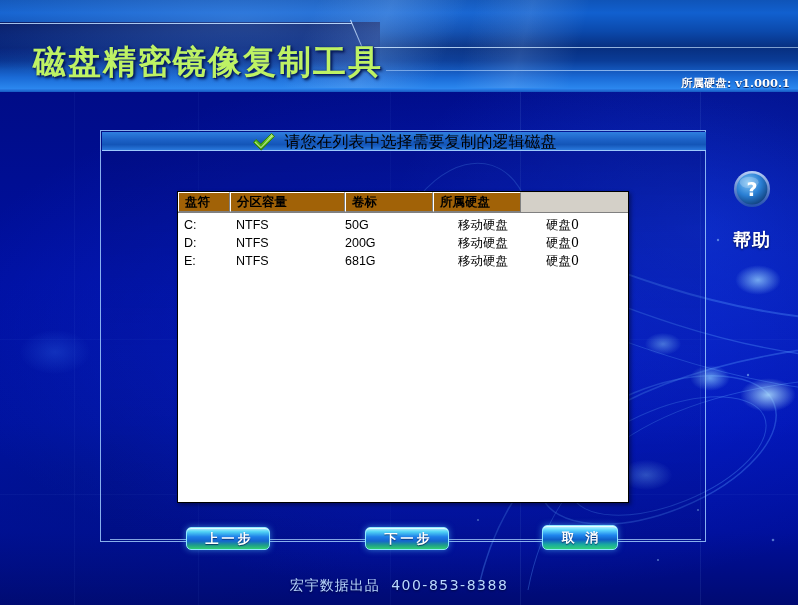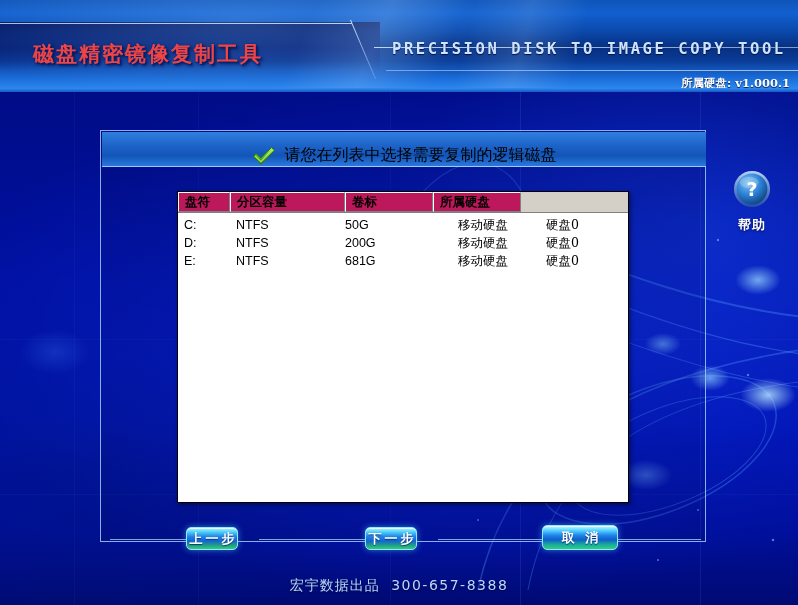--- a/index.html
+++ b/index.html
@@ -143,23 +143,23 @@
   .header-rule-bottom {
     position: absolute;
     left: 386px; top: 70px; width: 412px; height: 1px;
     background: linear-gradient(90deg, rgba(180,215,255,0.55), rgba(180,215,255,0.85));
   }
   .title-cn {
     position: absolute;
     left: 33px; top: 40px;
     font-family: Liberation Sans, sans-serif;
     font-weight: bold;
-    font-size: 21px;
+    font-size: 33px;
     letter-spacing: 2px;
-    color: #ef4444;
+    color: #bef264;
     text-shadow:
       0 0 2px rgba(10,40,120,0.95),
       1px 1px 0 rgba(8,30,100,0.9),
       2px 2px 3px rgba(0,10,60,0.85);
     white-space: nowrap;
   }
   .title-en {
     position: absolute;
     left: 392px; top: 40px;
     font-family: "DejaVu Sans Mono", "Liberation Mono", monospace;
@@ -192,26 +192,26 @@
     left: 100px; top: 130px;
     width: 606px; height: 412px;
     border: 1px solid rgba(160,205,255,0.85);
     box-sizing: border-box;
     background:
       linear-gradient(180deg, rgba(0,8,100,0.26) 0%, rgba(0,10,130,0.14) 55%, rgba(0,8,100,0.22) 100%);
   }
   .dialog-header {
     position: absolute;
     left: 1px; top: 1px;
-    width: 604px; height: 35px;
+    width: 604px; height: 19px;
     background: linear-gradient(180deg, #2f7fe0 0%, #1d63c8 40%, #1355b8 70%, #2a78dc 100%);
     border-bottom: 1px solid rgba(170,210,255,0.9);
     box-sizing: border-box;
     display: flex;
-    align-items: flex-end;
+    align-items: flex-start;
     justify-content: center;
   }
   .check-icon { width: 24px; height: 20px; margin-right: 9px; flex: none; }
 
   
   .listbox {
     position: absolute;
     left: 76px; top: 60px;
     width: 452px; height: 312px;
     background: #ffffff;
@@ -224,21 +224,21 @@
     display: flex;
     height: 21px;
     background: #d4d0c8;
     border-bottom: 1px solid #808080;
     box-sizing: border-box;
   }
   .lb-th {
     position: relative;
     height: 20px;
     box-sizing: border-box;
-    background: #be185d;
+    background: #a16207;
     border-right: 1px solid #808080;
     border-top: 1px solid #ffffff;
     border-left: 1px solid #ffffff;
     border-bottom: 1px solid #808080;
     font-family: "DejaVu Serif", "Liberation Serif", serif;
     font-size: 12.5px;
     font-weight: bold;
     color: #000000;
     display: flex;
     align-items: center;
@@ -263,21 +263,21 @@
   .lb-td.cjk {
     font-family: "DejaVu Serif", "Liberation Serif", serif;
     font-weight: normal;
     font-size: 12.5px;
   }
   .lb-body { padding-top: 3px; }
 
   
   .btn {
     position: absolute;
-    width: 52px; height: 23px;
+    width: 84px; height: 23px;
     border-radius: 5px;
     box-sizing: border-box;
     border: 1px solid #8fe8ff;
     background:
       linear-gradient(180deg,
         #b8f4ff 0%,
         #4fd2f5 18%,
         #1f7fe8 42%,
         #1466cf 62%,
         #1f9e8a 82%,
@@ -320,23 +320,23 @@
   
   .help {
     position: absolute;
     left: 722px; top: 170px;
     width: 60px;
     text-align: center;
     cursor: pointer;
   }
   .help-icon { width: 38px; height: 38px; }
   .help-label {
-    margin-top: 4px;
+    margin-top: 16px;
     font-family: "DejaVu Serif", "Liberation Serif", serif;
-    font-size: 13px;
+    font-size: 18px;
     font-weight: bold;
     color: #ffffff;
     letter-spacing: 1px;
     text-shadow: 0 1px 2px rgba(0,10,60,0.9);
   }
 
   
   .footer {
     position: absolute;
     left: 0; bottom: 10px;
@@ -395,21 +395,20 @@
 
   <div class="header">
     <div class="header-bg"></div>
     <div class="header-left-dark"></div>
     <div class="header-sheen"></div>
     <div class="header-rule-top"></div>
     <div class="header-diag"></div>
     <div class="header-rule-right"></div>
     <div class="header-rule-bottom"></div>
     <div class="title-cn">磁盘精密镜像复制工具</div>
-    <div class="title-en">PRECISION DISK TO IMAGE COPY TOOL</div>
     <div class="version">所属硬盘: v1.000.1</div>
     <div class="header-bottom-strip"></div>
   </div>
 
   <div class="dialog">
 
     <div class="dialog-header">
       <svg class="check-icon" viewBox="0 0 24 20">
         <defs>
           <linearGradient id="chkg" x1="0" y1="0" x2="0" y2="1">
@@ -492,16 +491,16 @@
       <circle cx="20" cy="20" r="19" fill="url(#hring)"></circle>
       <circle cx="20" cy="20" r="16.2" fill="url(#hg)"></circle>
       <ellipse cx="17" cy="13" rx="10" ry="6" fill="#ffffff" fill-opacity="0.22"></ellipse>
       <text x="20" y="27.5" text-anchor="middle" font-family="DejaVu Sans, sans-serif" font-size="20" font-weight="bold" fill="#ffffff">?</text>
     </svg>
     <div class="help-label">帮助</div>
   </div>
 
   <div class="footer">
     <span>宏宇数据出品</span>
-    <span class="phone">300-657-8388</span>
+    <span class="phone">400-853-8388</span>
   </div>
 
 </div>
 
 </body></html>

